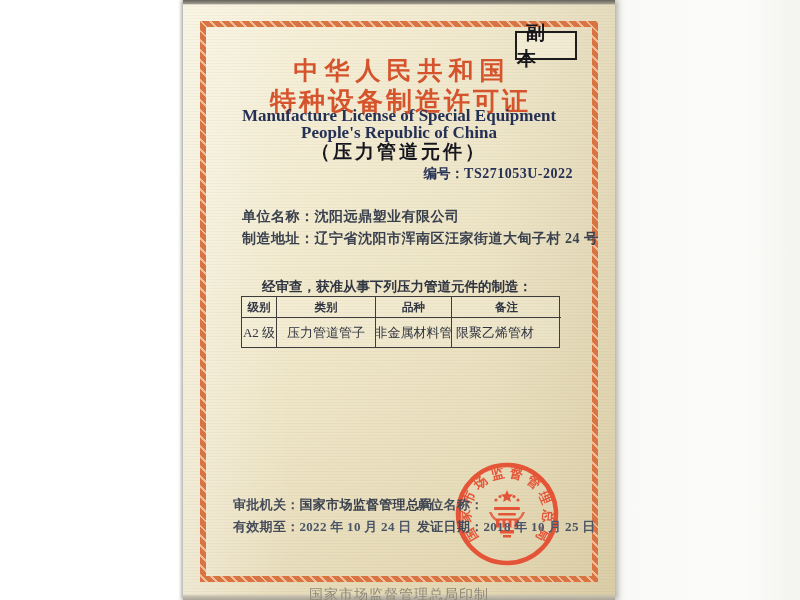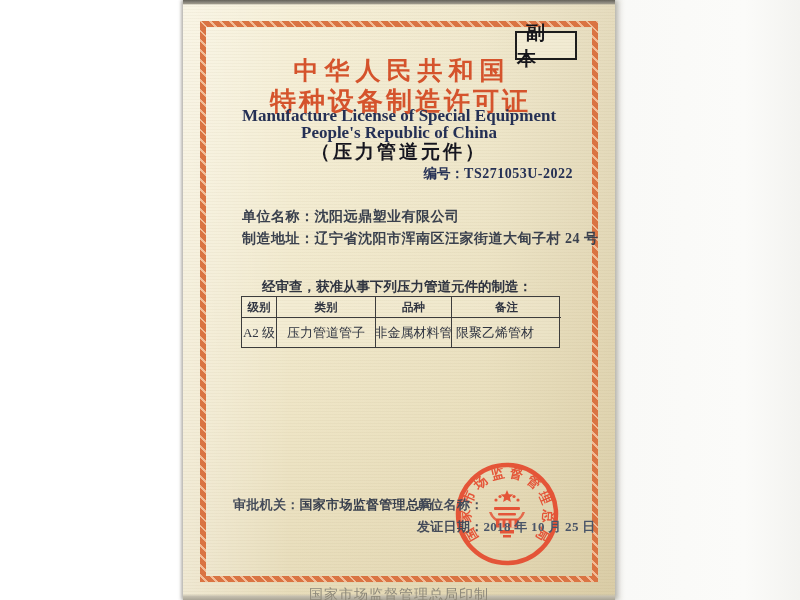--- a/index.html
+++ b/index.html
@@ -122,20 +122,23 @@
       <div class="cell body-cell last-row">非金属材料管</div>
       <div class="cell body-cell last-row last-col remark">限聚乙烯管材</div>
     </div>
 
     <div class="foot fr1l">
       <span>审批机关：</span><span class="v">国家市场监督管理总局</span>
     </div>
     <div class="foot fr1r">
       <span>单位名称：</span>
     </div>
+    <div class="foot fr2l">
+      <span>有效期至：</span><span class="d">2022 年 10 月 24 日</span>
+    </div>
     <div class="foot fr2r">
       <span>发证日期：</span><span class="d">2018 年 10 月 25 日</span>
     </div>
 
     <svg class="seal" viewBox="0 0 108 108">
       <g fill="none" stroke="#e54a2e">
         <circle cx="54" cy="54" r="49" stroke-width="4.5"></circle>
       </g>
       <g fill="#e54a2e" font-size="13" font-weight="bold" text-anchor="middle" font-family="'DejaVu Sans',sans-serif">
         <text transform="translate(21.9,72.5) rotate(-120)">国</text>

